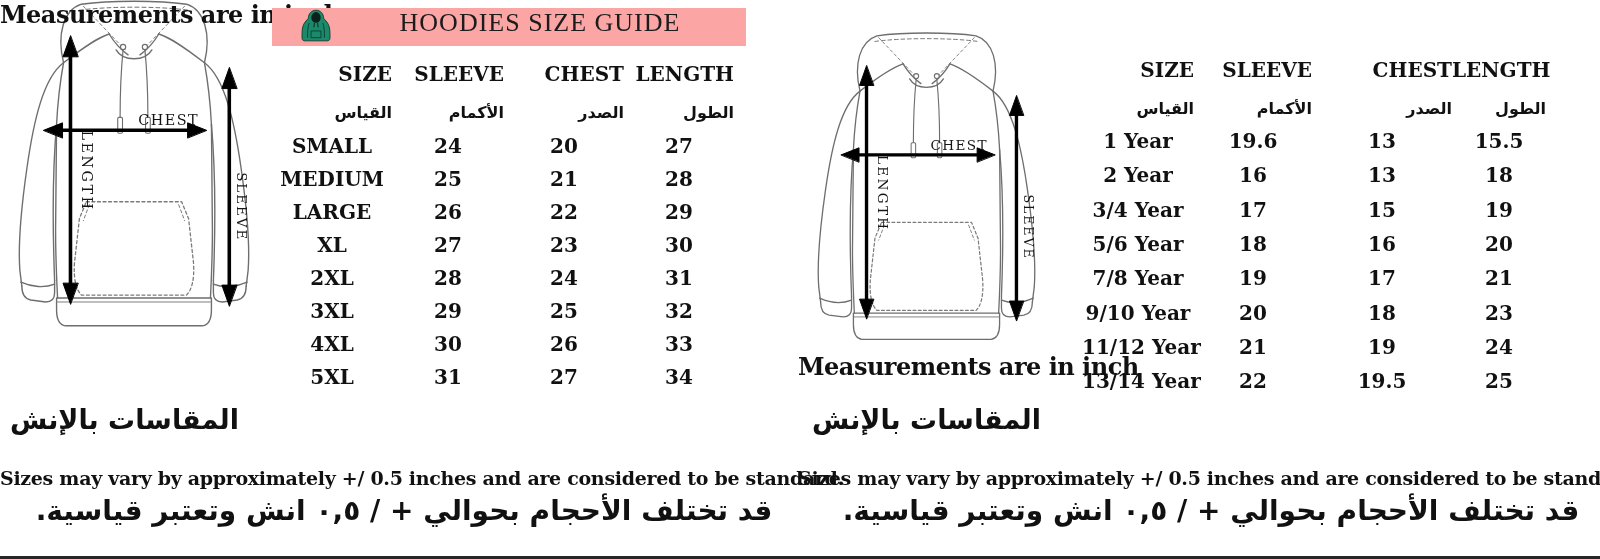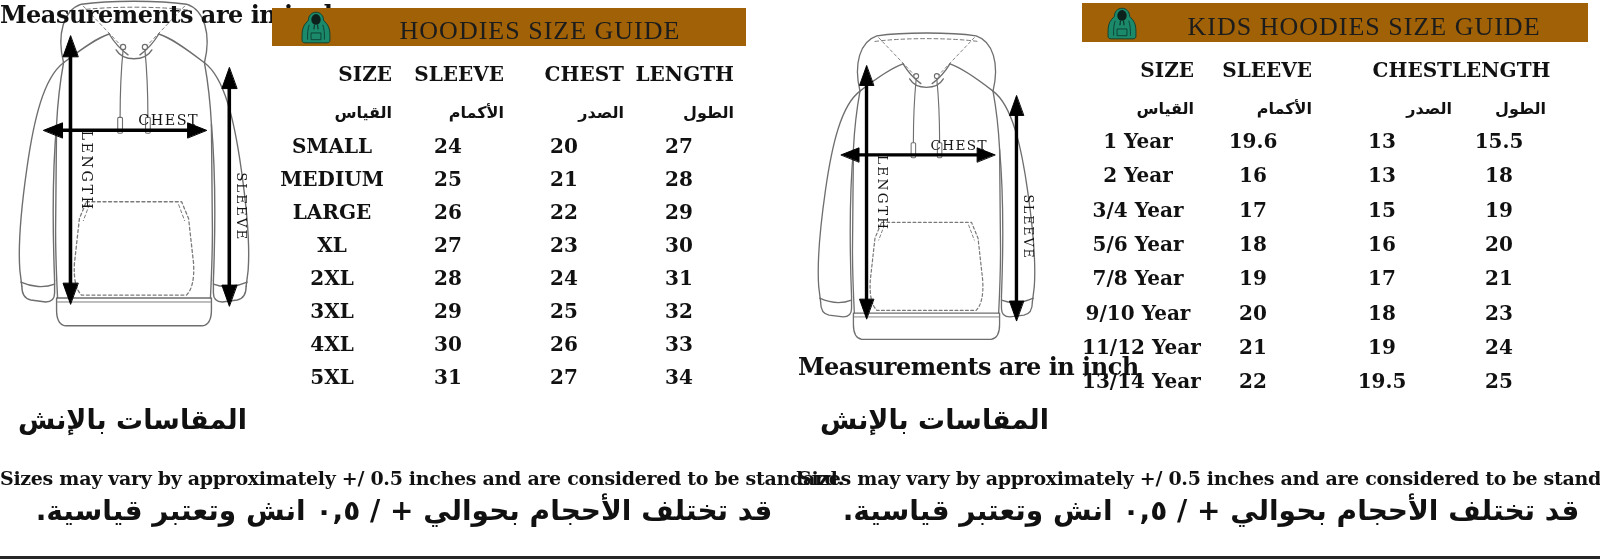--- a/index.html
+++ b/index.html
@@ -1,38 +1,38 @@
 <!DOCTYPE html>
 <html><head>
 <meta charset="utf-8">
 <style>
   html,body{margin:0;padding:0;background:#ffffff;}
   #canvas{position:relative;width:1600px;height:559px;background:#ffffff;overflow:hidden;
           font-family:"DejaVu Serif",serif;color:#111;}
   .abs{position:absolute;}
 
   
-  .bar{background:#a16207;display:flex;align-items:flex-end;}
+  .bar{background:#fca5a5;display:flex;align-items:flex-start;}
   .bar .title{flex:1;text-align:center;font:26px "Liberation Serif",serif;letter-spacing:1px;color:#1c1c1c;white-space:nowrap;}
   .bar svg{display:block;}
 
   
   .hrow{display:grid;}
   .hcell{text-align:right;}
   .hen{font:bold 20px "DejaVu Serif",serif;}
   .har{font:bold 16px "DejaVu Sans",sans-serif;margin-top:17px;}
   .grid-adult{grid-template-columns:120px 112px 120px 110px;}
   .grid-kids{grid-template-columns:112px 118px 140px 94px;}
   .trow{display:grid;align-items:center;height:33.1px;}
   .krow{height:34.3px;}
   .tcell{text-align:center;font:bold 20px "DejaVu Serif",serif;white-space:nowrap;}
 
   
   .measure-note{font:bold 24px "DejaVu Serif",serif;letter-spacing:-0.5px;text-align:center;white-space:nowrap;}
-  .ar-heading{font:bold 27px "DejaVu Sans",sans-serif;white-space:nowrap;margin-left:8px;}
+  .ar-heading{font:bold 27px "DejaVu Sans",sans-serif;white-space:nowrap;}
   .en-note{font:bold 19px "DejaVu Serif",serif;letter-spacing:-0.3px;text-align:center;white-space:nowrap;}
   .ar-note{font:bold 28px "DejaVu Sans",sans-serif;text-align:center;white-space:nowrap;margin-left:20px;}
 
   .svg-label{font-family:"DejaVu Serif",serif;fill:#151515;}
   #bottom-strip{left:0;right:0;bottom:0;height:3px;background:#262626;}
 </style>
 </head>
 <body>
 
 <svg width="0" height="0" style="position:absolute" aria-hidden="true">
@@ -201,26 +201,20 @@
 
   <svg class="abs" style="left:800px;top:32px" width="253" height="315" viewBox="0 0 270 336">
     <use href="#hoodie-art"></use>
     <text class="svg-label" x="87" y="176" font-size="14.5" letter-spacing="2.5" text-anchor="middle" transform="rotate(90 87 172)">LENGTH</text>
     <text class="svg-label" x="170" y="126" font-size="14.5" letter-spacing="1.5" text-anchor="middle">CHEST</text>
     <text class="svg-label" x="243" y="212" font-size="13.5" letter-spacing="2" text-anchor="middle" transform="rotate(90 243 208)">SLEEVE</text>
   </svg>
 
   <div class="abs measure-note" style="left:798px;top:352px;width:256px">Measurements are in inch</div>
 
-  <div class="abs bar" style="left:1082px;top:3px;width:506px;height:39px">
-    <svg width="36" height="36" viewBox="0 0 40 40" style="margin-left:22px">
-        <use href="#hoodie-icon-art"></use>
-      </svg>
-    <div class="title">KIDS HOODIES SIZE GUIDE</div>
-  </div>
 
   <div class="abs hrow grid-kids" style="left:1082px;top:58px;width:464px">
       <div class="hcell">
         <div class="hen">SIZE</div>
         <div class="har" dir="rtl">القياس</div>
       </div>
       <div class="hcell">
         <div class="hen">SLEEVE</div>
         <div class="har" dir="rtl">الأكمام</div>
       </div>

